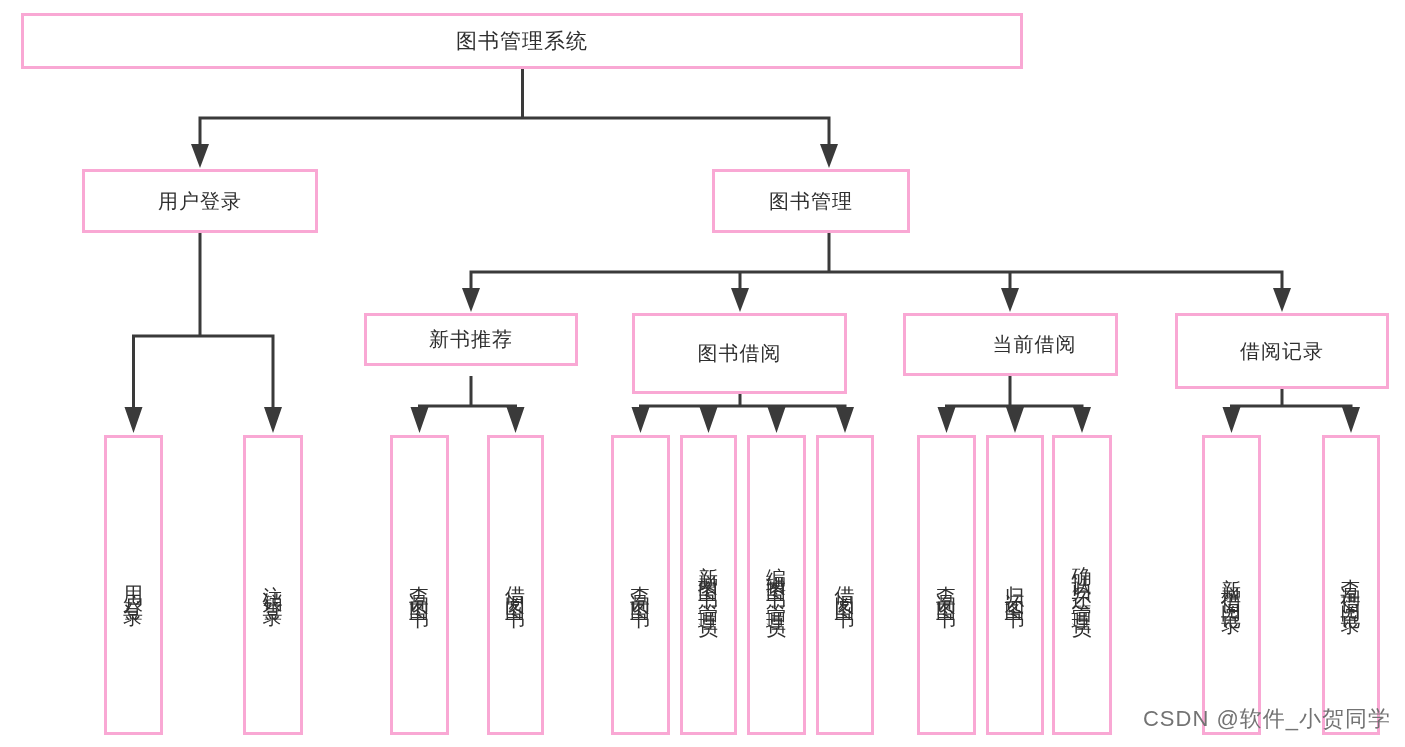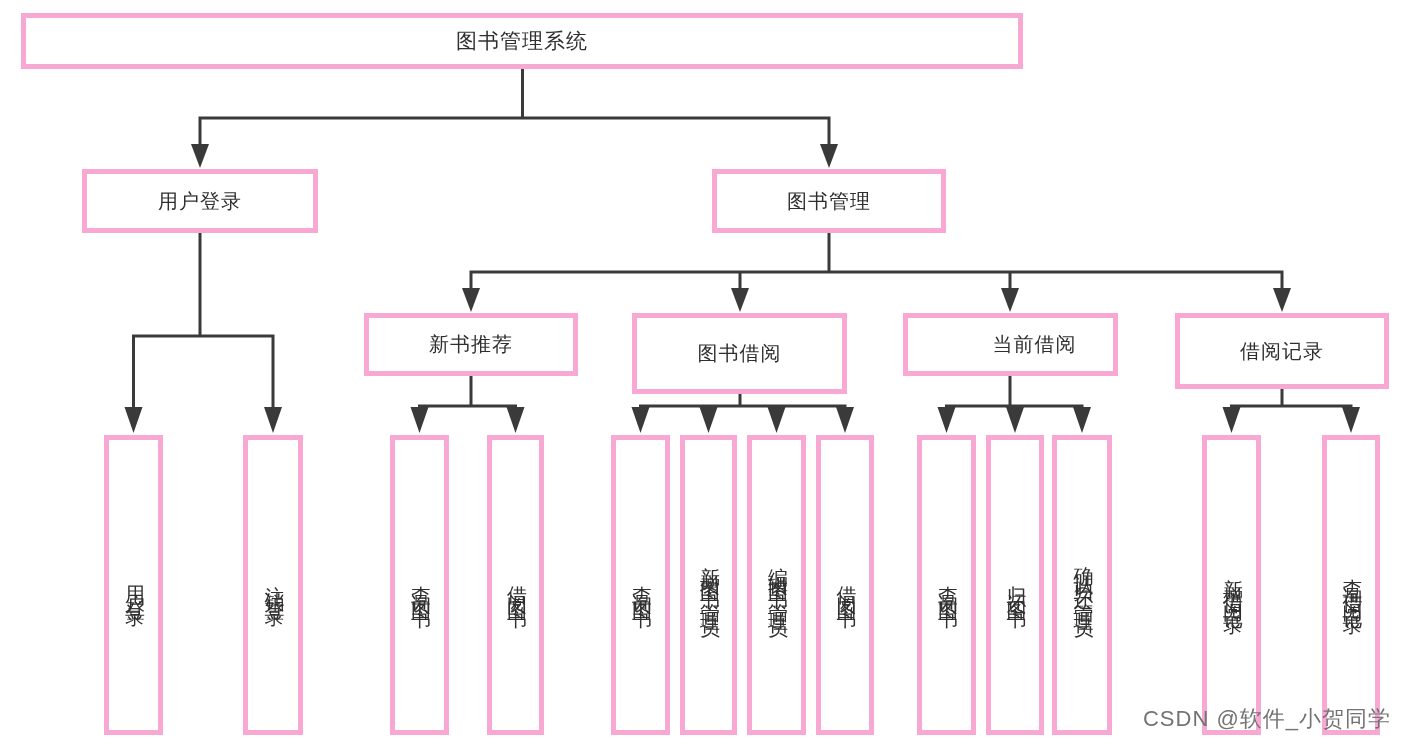--- a/index.html
+++ b/index.html
@@ -22,26 +22,25 @@
   }
   #connectors {
     position: absolute;
     left: 0; top: 0;
     z-index: 0;
   }
   .box {
     position: absolute;
     box-sizing: border-box;
     background: #ffffff;
-    border: 5px solid #f9a8d4;
+    border: 3px solid #f9a8d4;
     display: flex;
     align-items: center;
     justify-content: center;
     z-index: 1;
-    font-family: Liberation Mono, monospace;
   }
   .hbox {
     font-size: 20px;
     letter-spacing: 1px;
     white-space: nowrap;
   }
   .root {
     font-size: 21px;
   }
   .vbox span {
@@ -111,23 +110,23 @@
       M937.5 407 H955.5 L946.5 433 Z
       M1006 407 H1024 L1015 433 Z
       M1073 407 H1091 L1082 433 Z
       M1222.5 407 H1240.5 L1231.5 433 Z
       M1342 407 H1360 L1351 433 Z"></path>
   </svg>
 
   <div class="box hbox root" style="left:21px; top:13px; width:1002px; height:56px;">图书管理系统</div>
 
   <div class="box hbox" style="left:82px; top:169px; width:236px; height:64px;">用户登录</div>
-  <div class="box hbox" style="left:712px; top:169px; width:234px; height:64px;">图书管理</div>
+  <div class="box hbox" style="left:712px; top:169px; width:198px; height:64px;">图书管理</div>
 
-  <div class="box hbox" style="left:364px; top:313px; width:214px; height:63px;">新书推荐</div>
+  <div class="box hbox" style="left:364px; top:313px; width:214px; height:53px;">新书推荐</div>
   <div class="box hbox" style="left:632px; top:313px; width:215px; height:81px;">图书借阅</div>
   <div class="box hbox" style="left:903px; top:313px; width:215px; height:63px;padding-left:48px;">当前借阅</div>
   <div class="box hbox" style="left:1175px; top:313px; width:214px; height:76px;">借阅记录</div>
 
   <div class="box vbox" style="left:104px; top:435px; width:59px; height:300px;">
     <span>用户登录</span>
   </div>
   <div class="box vbox" style="left:243px; top:435px; width:60px; height:300px;">
     <span>注销登录</span>
   </div>

